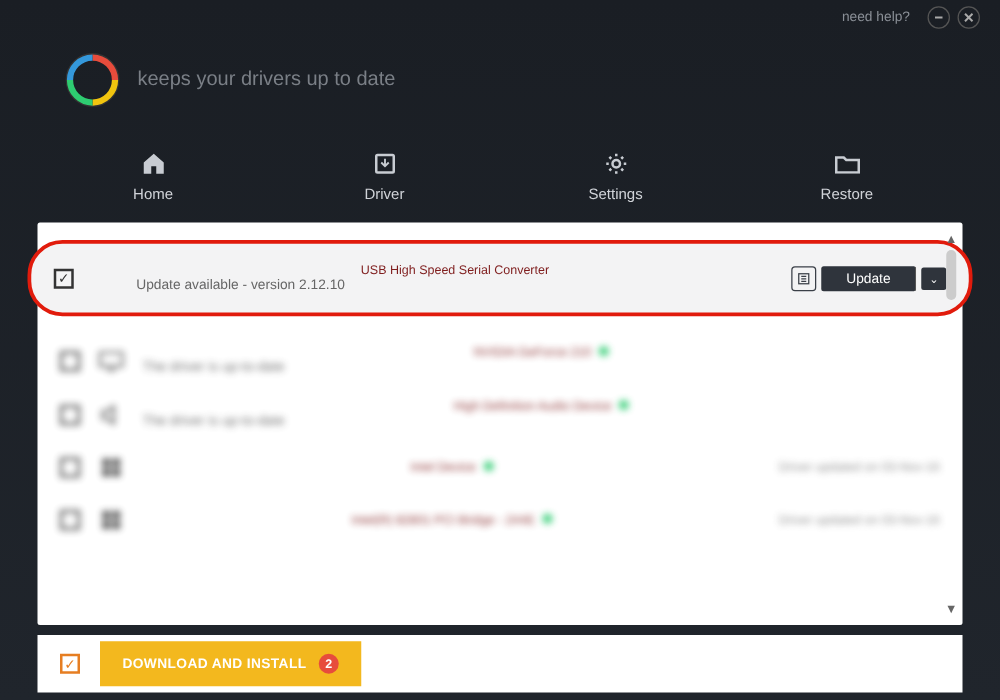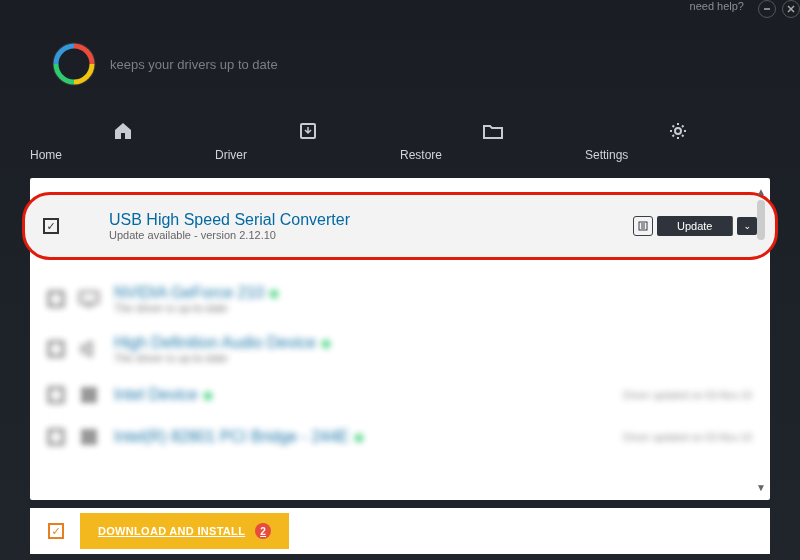--- a/index.html
+++ b/index.html
@@ -1,63 +1,63 @@
 <!DOCTYPE html>
 <html><head>
 <meta charset="utf-8">
 <style>
 * { margin: 0; padding: 0; box-sizing: border-box; font-family: "Segoe UI", Arial, sans-serif; }
 body { width: 800px; height: 560px; overflow: hidden; background: #1a1e24; }
 .window { width: 800px; height: 560px; background: linear-gradient(180deg, #1a1e24 0%, #20252c 100%); position: relative; }
 
-.titlebar { height: 28px; display: flex; justify-content: flex-end; padding-right: 0; gap: 6px; }
+.titlebar { height: 28px; display: flex; justify-content: flex-end; align-items: center; padding-right: 16px; gap: 6px; }
 .titlebar .help { color: #8a8f96; font-size: 11px; margin-right: 8px; cursor: pointer; }
 .titlebar .tbtn { width: 18px; height: 18px; border: 1px solid #555; border-radius: 50%; display: flex; align-items: center; justify-content: center; color: #aaa; font-size: 10px; cursor: pointer; }
 
 .brand { display: flex; align-items: center; gap: 12px; padding: 12px 50px 18px; }
 .brand-logo { width: 48px; height: 48px; position: relative; }
 .brand-logo svg { width: 48px; height: 48px; }
 .brand-text .name { color: #fff; font-size: 22px; font-weight: 300; }
-.brand-text .slogan { color: #7a7f86; font-size: 13px; }
+.brand-text .slogan { color: #7a7f86; font-size: 16px; }
 
 .nav { display: flex; padding: 0 30px; }
-.nav-item { flex: 1; color: #d0d3d8; padding: 14px 0 16px; font-size: 12px; cursor: pointer; position: relative; }
+.nav-item { flex: 1; color: #d0d3d8; text-align: center; padding: 14px 0 16px; font-size: 12px; cursor: pointer; position: relative; }
 .nav-item.active { background: rgba(255,255,255,0.05); }
 .nav-item .nicon { height: 22px; margin-bottom: 6px; display: flex; align-items: center; justify-content: center; color: #c8ccd2; }
 .nav-item .nlabel { display: inline-block; }
 .nav-item .badge { display: inline-flex; align-items: center; justify-content: center; width: 16px; height: 16px; border-radius: 50%; background: #e74c3c; color: #fff; font-size: 10px; margin-left: 4px; vertical-align: middle; }
 
 .content { background: #fff; margin: 0 30px; height: 322px; position: relative; border-radius: 2px; }
 .list { padding: 14px 0 0 0; }
 
 .row { display: flex; align-items: center; padding: 10px 18px; gap: 14px; position: relative; }
 .row.highlight { background: #f3f3f4; border: 3px solid #e11b0c; border-radius: 28px; padding: 16px 18px; margin: 0 -8px 14px; }
 .row .chk { width: 16px; height: 16px; border: 2px solid #333; display: flex; align-items: center; justify-content: center; font-size: 11px; color: #333; cursor: pointer; flex-shrink: 0; }
 .row .devicon { width: 22px; height: 22px; display: flex; align-items: center; justify-content: center; color: #333; flex-shrink: 0; }
 .row .meta { flex: 1; }
-.row .meta .title { font-size: 16px; color: #0369a1; }
+.row .meta .title { font-size: 10px; color: #7f1d1d; text-align: center; }
 .row .meta .sub { font-size: 11px; color: #666; }
 .row .rowactions { display: flex; align-items: center; gap: 4px; }
 .row .infobadge { width: 20px; height: 20px; border: 1px solid #3a3f47; border-radius: 3px; display: flex; align-items: center; justify-content: center; color: #3a3f47; font-size: 10px; }
 .row .updatebtn { background: #2f343c; color: #fff; font-size: 11px; padding: 4px 20px; border-radius: 2px; cursor: pointer; border-right: 1px solid #555; }
 .row .updatecaret { background: #2f343c; color: #fff; padding: 4px 6px; font-size: 9px; border-radius: 2px; cursor: pointer; }
 
 .blurred { filter: blur(3px); opacity: 0.9; }
 .blurred .title, .blurred .sub { color: #777; }
 .blurred .dot { width: 8px; height: 8px; border-radius: 50%; background: #2ecc71; display: inline-block; margin-left: 6px; }
 .blurred .rightnote { font-size: 10px; color: #888; }
 
 .scrolltrack { position: absolute; right: 2px; top: 6px; bottom: 6px; width: 14px; }
 .scrolltrack .arrow { width: 14px; height: 14px; color: #666; font-size: 10px; display: flex; align-items: center; justify-content: center; cursor: pointer; }
 .scrolltrack .thumb { position: absolute; left: 3px; top: 16px; width: 8px; height: 40px; background: #ccc; border-radius: 4px; }
 .scrolltrack .arrow.down { position: absolute; bottom: 0; }
 
 .footerbar { background: #fff; margin: 8px 30px 0; height: 46px; display: flex; align-items: center; padding: 0 18px; gap: 16px; }
 .footerbar .chk { width: 16px; height: 16px; border: 2px solid #e67e22; display: flex; align-items: center; justify-content: center; font-size: 11px; color: #e67e22; cursor: pointer; }
-.footerbar .dlbtn { background: #f3b81e; color: #fff; font-size: 11px; font-weight: 600; padding: 10px 18px; display: flex; align-items: center; gap: 10px; cursor: pointer; letter-spacing: 0.3px; text-decoration: underline; }
+.footerbar .dlbtn { background: #f3b81e; color: #fff; font-size: 11px; font-weight: 600; padding: 10px 18px; display: flex; align-items: center; gap: 10px; cursor: pointer; letter-spacing: 0.3px; }
 .footerbar .dlbtn .badge { width: 16px; height: 16px; border-radius: 50%; background: #e74c3c; color: #fff; font-size: 10px; display: flex; align-items: center; justify-content: center; }
 
 .copyright { text-align: center; color: #888; font-size: 10px; padding: 10px 0 0; position: relative; }
 </style>
 </head>
 <body>
 
 <div class="window">
 
   <div class="titlebar">
@@ -103,34 +103,34 @@
       <div class="nicon">
           <svg width="18" height="18" viewBox="0 0 18 18">
             <rect x="2" y="2" width="14" height="14" rx="1" fill="none" stroke="currentColor" stroke-width="2"></rect>
             <path d="M9 5 V11 M6 8 L9 11 L12 8" fill="none" stroke="currentColor" stroke-width="1.5"></path>
           </svg>
         </div>
       <span class="nlabel">Driver</span>
     </div>
     <div class="nav-item">
       <div class="nicon">
-          <svg width="20" height="16" viewBox="0 0 20 16">
-            <path d="M1 3 H7 L9 5 H19 V15 H1 Z" fill="none" stroke="currentColor" stroke-width="2"></path>
-          </svg>
-        </div>
-      <span class="nlabel">Restore</span>
-    </div>
-    <div class="nav-item">
-      <div class="nicon">
           <svg width="18" height="18" viewBox="0 0 18 18">
             <circle cx="9" cy="9" r="3" fill="none" stroke="currentColor" stroke-width="2"></circle>
             <path d="M9 1 V3 M9 15 V17 M1 9 H3 M15 9 H17 M3.5 3.5 L5 5 M13 13 L14.5 14.5 M14.5 3.5 L13 5 M5 13 L3.5 14.5" stroke="currentColor" stroke-width="2"></path>
           </svg>
         </div>
       <span class="nlabel">Settings</span>
+    </div>
+    <div class="nav-item">
+      <div class="nicon">
+          <svg width="20" height="16" viewBox="0 0 20 16">
+            <path d="M1 3 H7 L9 5 H19 V15 H1 Z" fill="none" stroke="currentColor" stroke-width="2"></path>
+          </svg>
+        </div>
+      <span class="nlabel">Restore</span>
     </div>
   </div>
 
   <div class="content">
     <div class="list">
 
       <div class="row highlight">
         <div class="chk">✓</div>
         <div style="width:22px"></div>
         <div class="meta">

